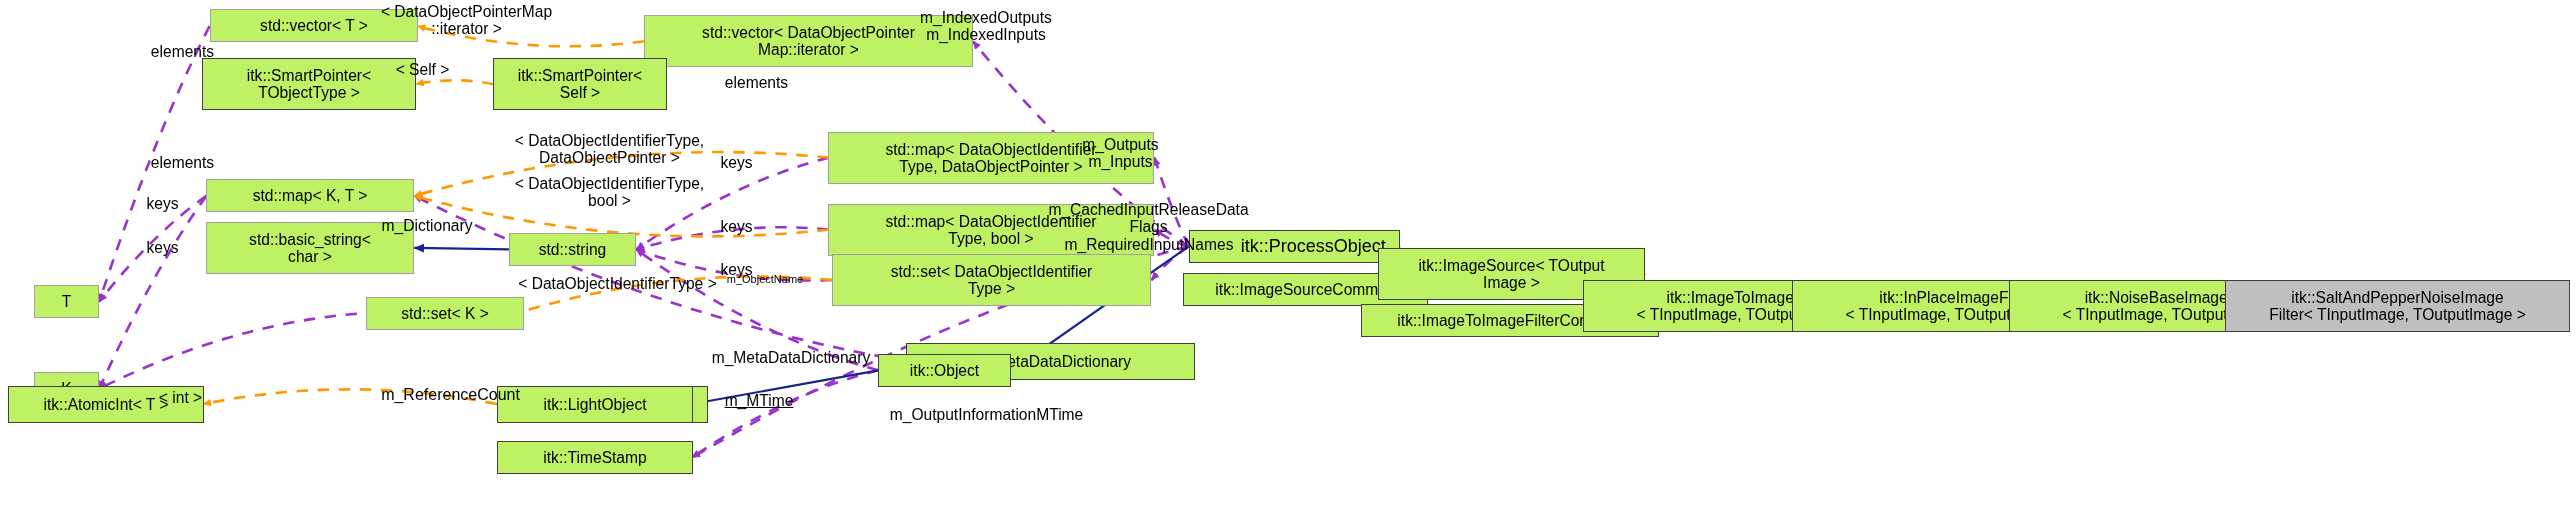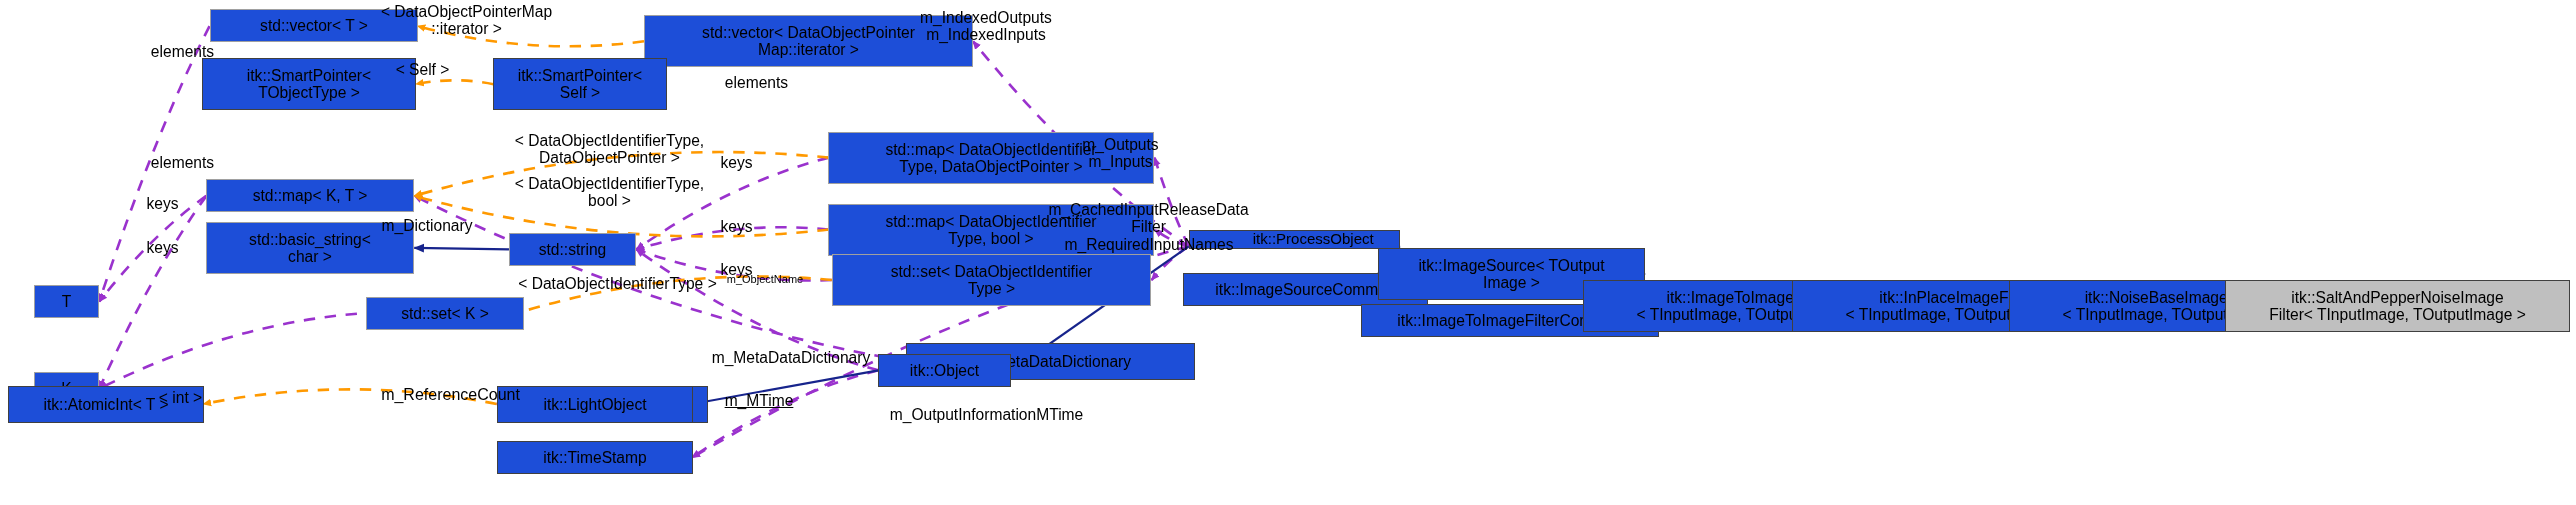--- a/index.html
+++ b/index.html
@@ -5,21 +5,21 @@
   html,body{margin:0;padding:0;background:#ffffff;}
   body{font-family:"Liberation Sans","DejaVu Sans",sans-serif;}
   #stage{position:relative;width:2576px;height:505px;background:#ffffff;overflow:hidden;}
   #edges{position:absolute;left:0;top:0;width:2576px;height:505px;}
 
   .node{
     position:absolute;
     box-sizing:border-box;
     display:flex;align-items:center;justify-content:center;
     text-align:center;
-    background:#1d4ed8;
+    background:#bef264;
     color:#000000;
     line-height:1.12;
     white-space:pre-line;
     padding:0.9px 2.6px;
     z-index:5;
   }
   .n-thin{border:0.9px solid #a0a0a0;}
   .n-bold{border:1.8px solid #404040;}
   .n-hl{border:1.8px solid #404040;background:#bfbfbf;}
 
@@ -115,21 +115,21 @@
       <div class="node n-thin" style="left: 828px; top: 204px; width: 326px; height: 52px; font-size: 15.6px;">std::map&lt; DataObjectIdentifier
 Type, bool &gt;</div>
       <div class="node n-thin" style="left: 832px; top: 254px; width: 319px; height: 52px; font-size: 15.6px;">std::set&lt; DataObjectIdentifier
 Type &gt;</div>
       <div class="node n-bold" style="left: 906px; top: 343px; width: 289px; height: 37px; font-size: 15.6px;">itk::MetaDataDictionary</div>
       <div class="node n-bold" style="left: 8px; top: 386px; width: 196px; height: 37px; font-size: 15.6px;">itk::AtomicInt&lt; T &gt;</div>
       <div class="node n-bold" style="left: 497px; top: 386px; width: 211px; height: 37px; font-size: 15.6px;">itk::AtomicInt&lt; int &gt;</div>
       <div class="node n-bold" style="left: 497px; top: 386px; width: 196px; height: 37px; font-size: 15.6px;">itk::LightObject</div>
       <div class="node n-bold" style="left: 497px; top: 441px; width: 196px; height: 33px; font-size: 15.6px;">itk::TimeStamp</div>
       <div class="node n-bold" style="left: 878px; top: 354px; width: 133px; height: 33px; font-size: 15.6px;">itk::Object</div>
-      <div class="node n-bold" style="left: 1189px; top: 230px; width: 211px; height: 19px; font-size: 15px; padding-left: 40px;">itk::ProcessObject</div>
+      <div class="node n-bold" style="left: 1189px; top: 230px; width: 211px; height: 33px; font-size: 18px; padding-left: 40px;">itk::ProcessObject</div>
       <div class="node n-bold" style="left: 1183px; top: 273px; width: 245px; height: 33px; font-size: 15.6px;">itk::ImageSourceCommon</div>
       <div class="node n-bold" style="left: 1378px; top: 248px; width: 267px; height: 52px; font-size: 15.6px;">itk::ImageSource&lt; TOutput
 Image &gt;</div>
       <div class="node n-bold" style="left: 1361px; top: 304px; width: 298px; height: 33px; font-size: 15.6px;">itk::ImageToImageFilterCommon</div>
       <div class="node n-bold" style="left: 1583px; top: 280px; width: 329px; height: 52px; font-size: 15.6px;">itk::ImageToImageFilter
 &lt; TInputImage, TOutputImage &gt;</div>
       <div class="node n-bold" style="left: 1792px; top: 280px; width: 329px; height: 52px; font-size: 15.6px;">itk::InPlaceImageFilter
 &lt; TInputImage, TOutputImage &gt;</div>
       <div class="node n-bold" style="left: 2009px; top: 280px; width: 329px; height: 52px; font-size: 15.6px;">itk::NoiseBaseImageFilter
 &lt; TInputImage, TOutputImage &gt;</div>
@@ -147,21 +147,21 @@
       <div class="elabel" style="left: 462px; top: 132px; width: 295px; font-size: 15.6px;">&lt; DataObjectIdentifierType,
 DataObjectPointer &gt;</div>
       <div class="elabel" style="left: 1043px; top: 136px; width: 155px; font-size: 15.6px;">m_Outputs
 m_Inputs</div>
       <div class="elabel" style="left: 127px; top: 154px; width: 111px; font-size: 15.6px;">elements</div>
       <div class="elabel" style="left: 701px; top: 154px; width: 71px; font-size: 15.6px;">keys</div>
       <div class="elabel" style="left: 462px; top: 175px; width: 295px; font-size: 15.6px;">&lt; DataObjectIdentifierType,
 bool &gt;</div>
       <div class="elabel" style="left: 127px; top: 195px; width: 71px; font-size: 15.6px;">keys</div>
       <div class="elabel" style="left: 1009px; top: 201px; width: 279px; font-size: 15.6px;">m_CachedInputReleaseData
-Filter</div>
+Flags</div>
       <div class="elabel" style="left: 354px; top: 217px; width: 146px; font-size: 15.6px;">m_Dictionary</div>
       <div class="elabel" style="left: 701px; top: 218px; width: 71px; font-size: 15.6px;">keys</div>
       <div class="elabel" style="left: 1023px; top: 236px; width: 252px; font-size: 15.6px;">m_RequiredInputNames</div>
       <div class="elabel" style="left: 127px; top: 239px; width: 71px; font-size: 15.6px;">keys</div>
       <div class="elabel" style="left: 701px; top: 261px; width: 71px; font-size: 15.6px;">keys</div>
       <div class="elabel" style="left: 476px; top: 275px; width: 283px; font-size: 15.6px;">&lt; DataObjectIdentifierType &gt;</div>
       <div class="elabel" style="left: 683px; top: 273px; width: 164px; font-size: 11px;">m_ObjectName</div>
       <div class="elabel" style="left: 670px; top: 349px; width: 242px; font-size: 15.6px;">m_MetaDataDictionary</div>
       <div class="elabel" style="left: 137px; top: 389px; width: 87px; font-size: 15.6px;">&lt; int &gt;</div>
       <div class="elabel" style="left: 345px; top: 386px; width: 211px; font-size: 16px;">m_ReferenceCount</div>

